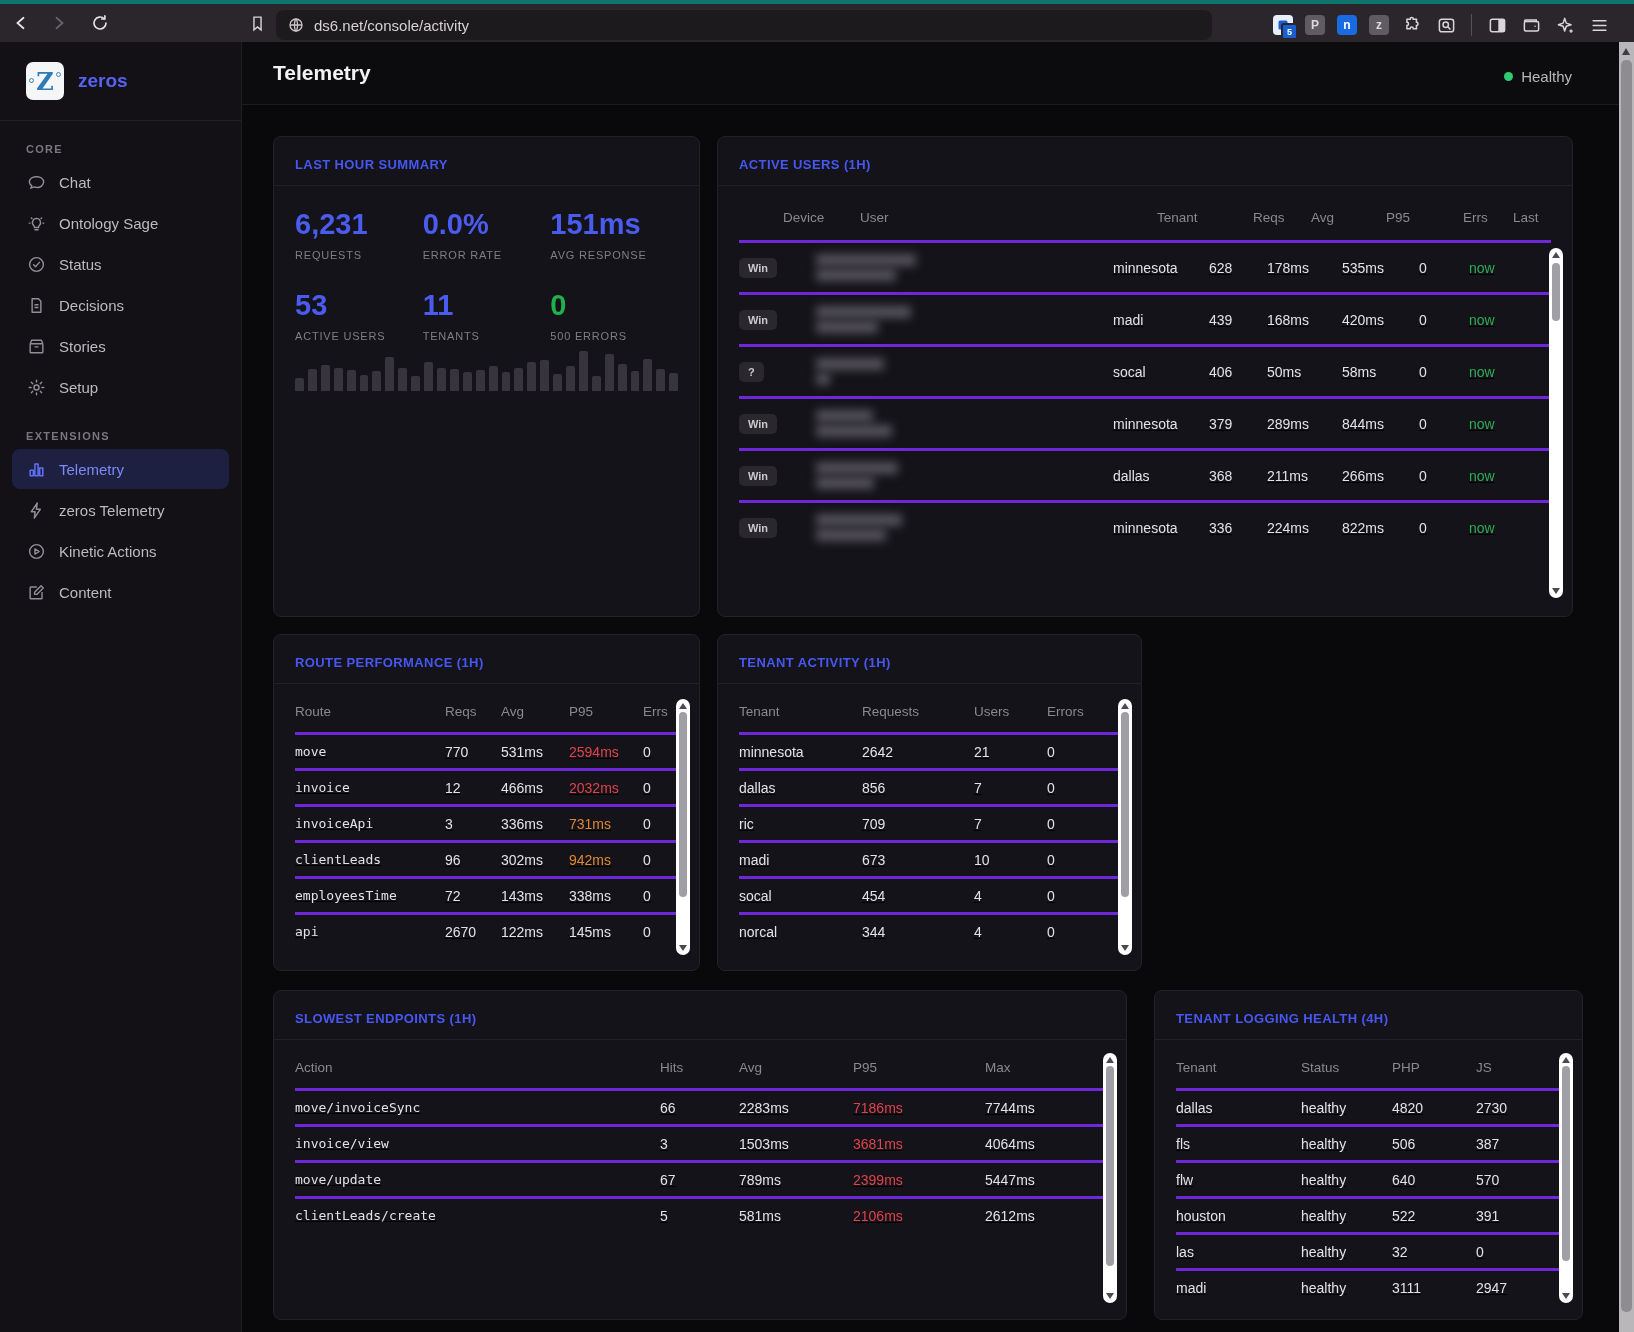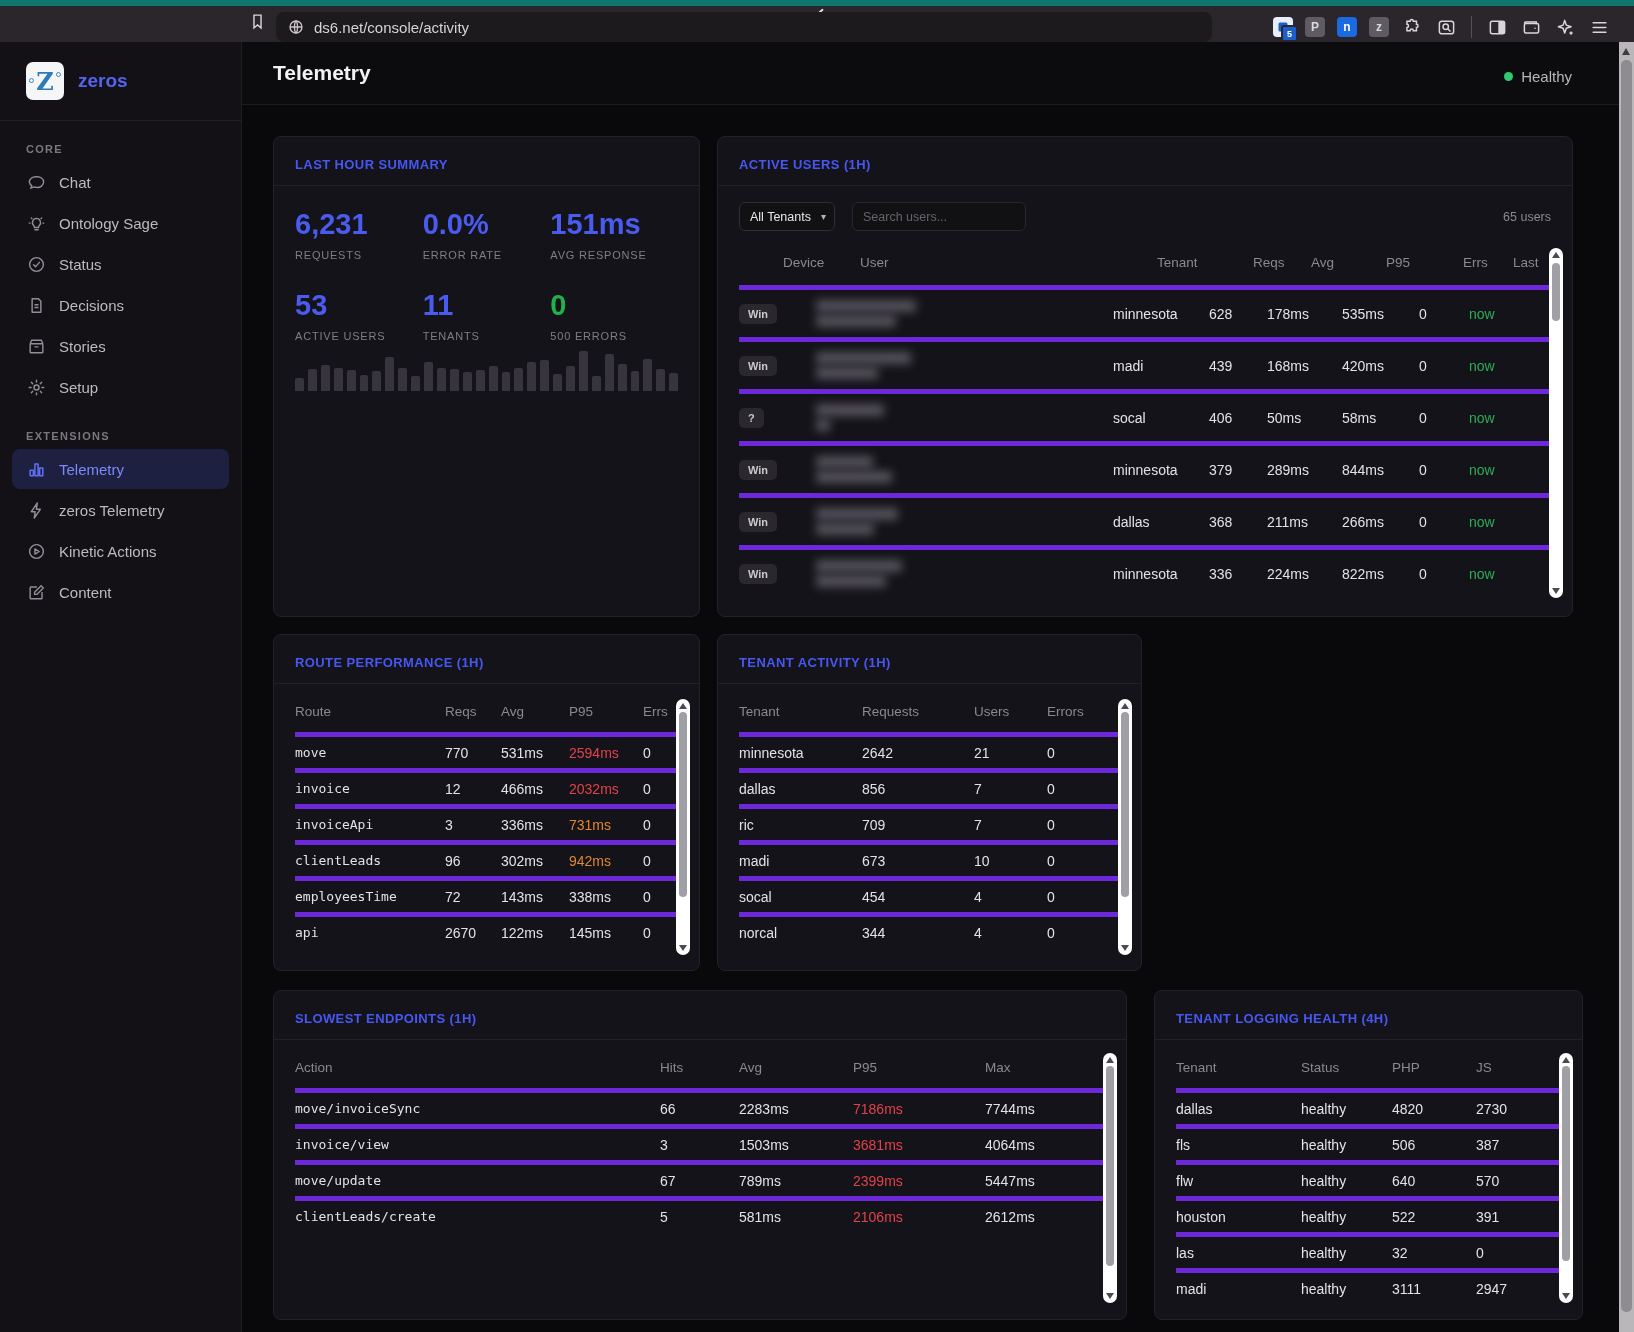--- a/index.html
+++ b/index.html
@@ -2,21 +2,21 @@
 <html><head>
 <meta charset="utf-8">
 <style>
   * { margin:0; padding:0; box-sizing:border-box; }
   html,body { width:1634px; height:1332px; overflow:hidden; background:#09080a;
     font-family:"Liberation Sans", sans-serif; }
   body { position:relative; }
 
   
   .toolbar { position:absolute; left:0; top:0; width:1634px; height:42px;
-    background:#2b262b; border-top:6px solid #0f766e; display:flex; align-items:center;flex-direction:column; }
+    background:#2b262b; border-top:4px solid #0f766e; display:flex; align-items:center; }
   .nav-btn { width:28px; height:28px; display:flex; align-items:center; justify-content:center;
     color:#e6e2e6; margin-left:8px; border-radius:6px; }
   .nav-btn.dim { color:#67626a; }
   .tb-icon { width:30px; height:30px; display:flex; align-items:center; justify-content:center;
     color:#d9d5d9; margin:0 2px; border-radius:6px; position:relative; }
   .url-bar { position:absolute; left:276px; top:6px; width:936px; height:30px; background:#1d1a1d;
     border-radius:8px; display:flex; align-items:center; padding:0 12px; }
   .url-text { color:#d6d2d6; font-size:15px; margin-left:10px; }
   .tb-right { position:absolute; right:18px; top:0; height:42px; display:flex; align-items:center; }
   .ext-sq { width:20px; height:20px; border-radius:4px; display:flex; align-items:center;
@@ -85,21 +85,21 @@
     color:#e8e6ea; font-size:12.5px; padding:0 10px; margin-left:17px; outline:none; }
   .search::placeholder { color:#66636a; }
   .count { margin-left:auto; color:#8b888e; font-size:12.5px; }
 
   
   .thead, .tr { display:grid; align-items:center; }
   .th { color:#8b888e; font-size:13.5px; }
   .td { color:#e4e2e6; font-size:14px; }
   .mono { font-family:"DejaVu Sans Mono", monospace; font-size:13px; }
   .red { color:#e0434b; } .orange { color:#e0872f; } .green { color:#2eac55; }
-  .tr { border-top:5px solid #6d28d9; }
+  .tr { border-top:3px solid #6d28d9;text-decoration:underline; }
   .t-users .thead, .t-users .tr { grid-template-columns:77px 297px 96px 58px 75px 77px 50px 1fr; }
   .t-users .thead { height:46px; margin-top:8px;margin-left:44px; }
   .t-users .tr { height:52px; }
   .t-routes .thead, .t-routes .tr { grid-template-columns:150px 56px 68px 74px 1fr; }
   .t-tenants .thead, .t-tenants .tr { grid-template-columns:123px 112px 73px 1fr; }
   .t-slowest .thead, .t-slowest .tr { grid-template-columns:365px 79px 114px 132px 1fr; }
   .t-logging .thead, .t-logging .tr { grid-template-columns:125px 91px 84px 1fr; }
   .t-routes .thead, .t-tenants .thead, .t-slowest .thead, .t-logging .thead { height:42px; margin-top:6px; }
   .t-routes .tr, .t-tenants .tr, .t-slowest .tr, .t-logging .tr { height:36px; }
   .badge { display:inline-block; background:#2a282d; color:#cac8cd; font-size:11px; font-weight:bold;
@@ -379,28 +379,20 @@
       <div class="bar" style="height: 20px;"></div>
       <div class="bar" style="height: 32px;"></div>
       <div class="bar" style="height: 22px;"></div>
       <div class="bar" style="height: 18px;"></div>
     </div>
 </section>
 
 <section class="card" style="left:717px;top:136px;width:856px;height:481px">
   <h2 class="card-title">ACTIVE USERS (1H)</h2>
   <div class="card-divider"></div>
-  <div class="controls">
-    <div class="select">
-      <span>All Tenants</span>
-        <span class="chev">▾</span>
-    </div>
-    <input class="search" placeholder="Search users..." style="">
-    <span class="count">65 users</span>
-  </div>
   <div class="t-users">
       <div class="thead">
         <div class="th">Device</div>
         <div class="th">User</div>
         <div class="th">Tenant</div>
         <div class="th">Reqs</div>
         <div class="th">Avg</div>
         <div class="th">P95</div>
         <div class="th">Errs</div>
         <div class="th">Last</div>

